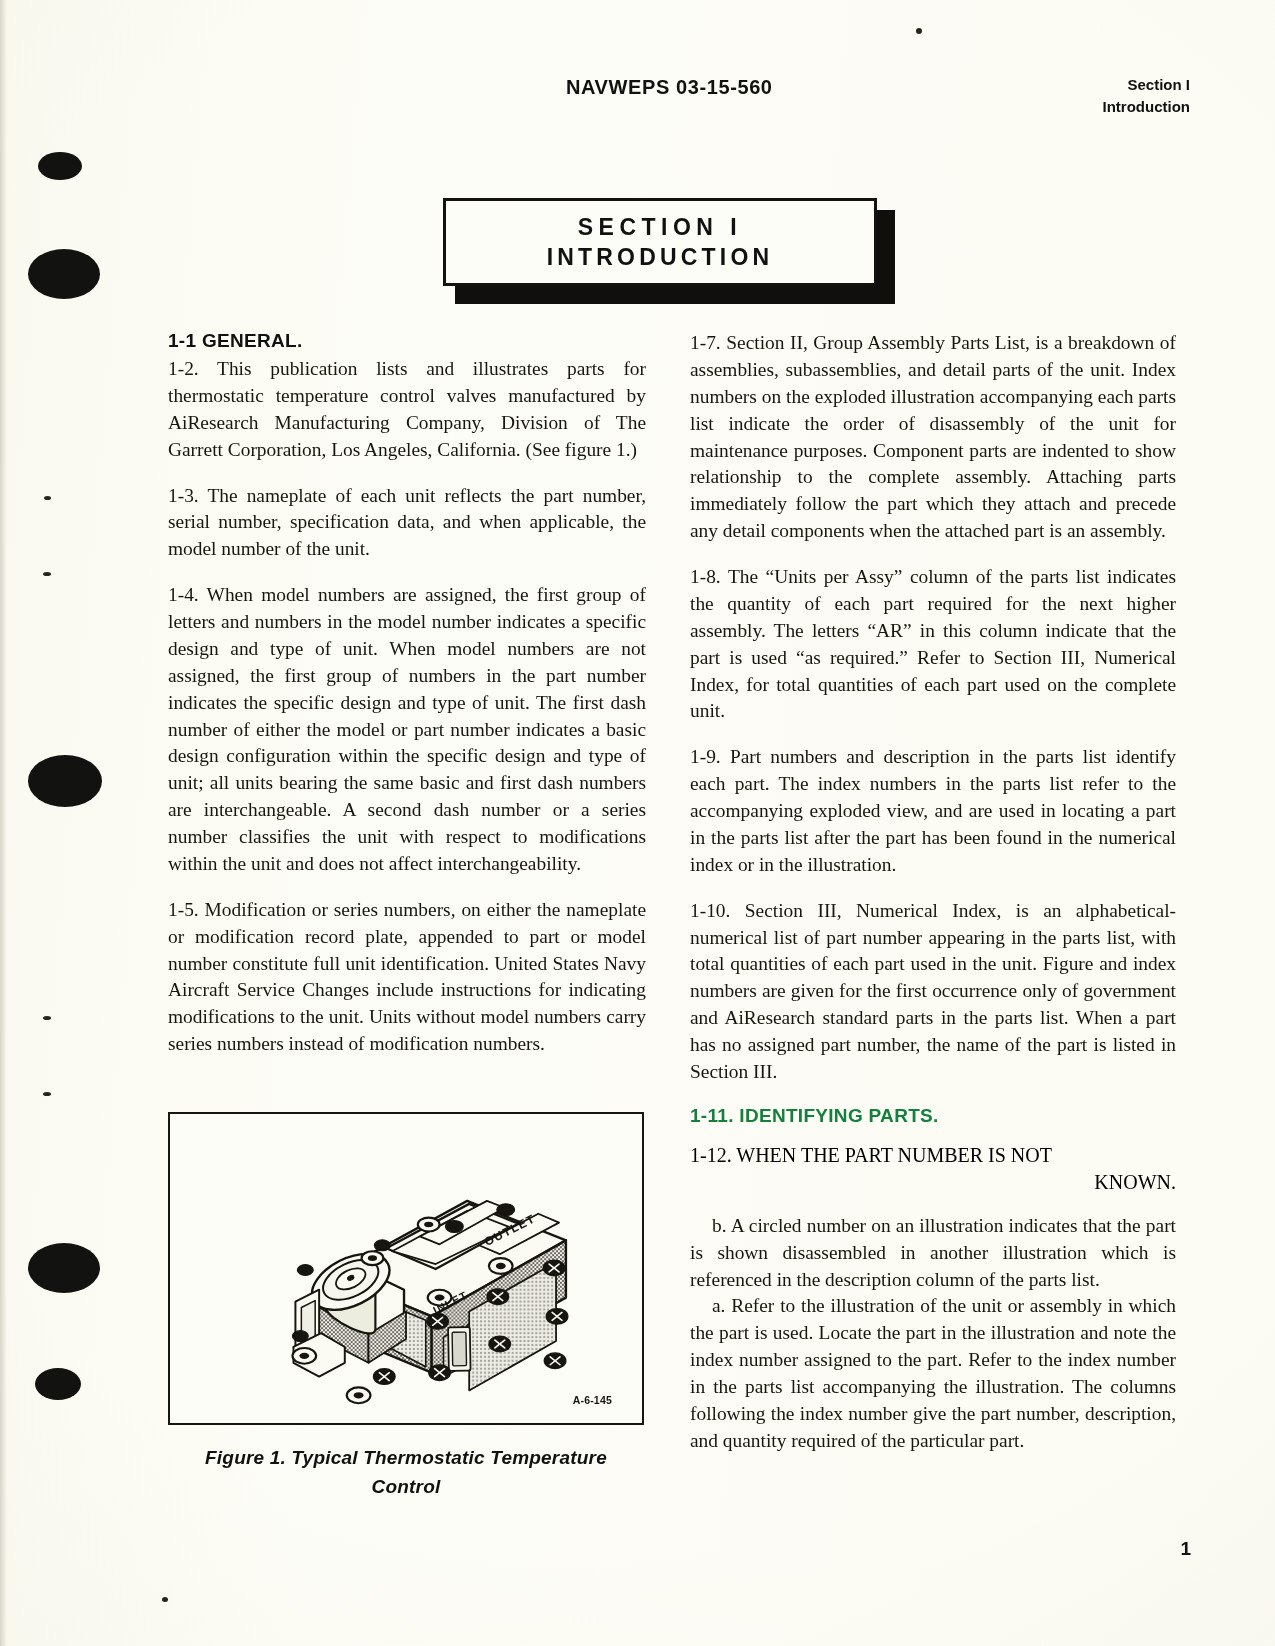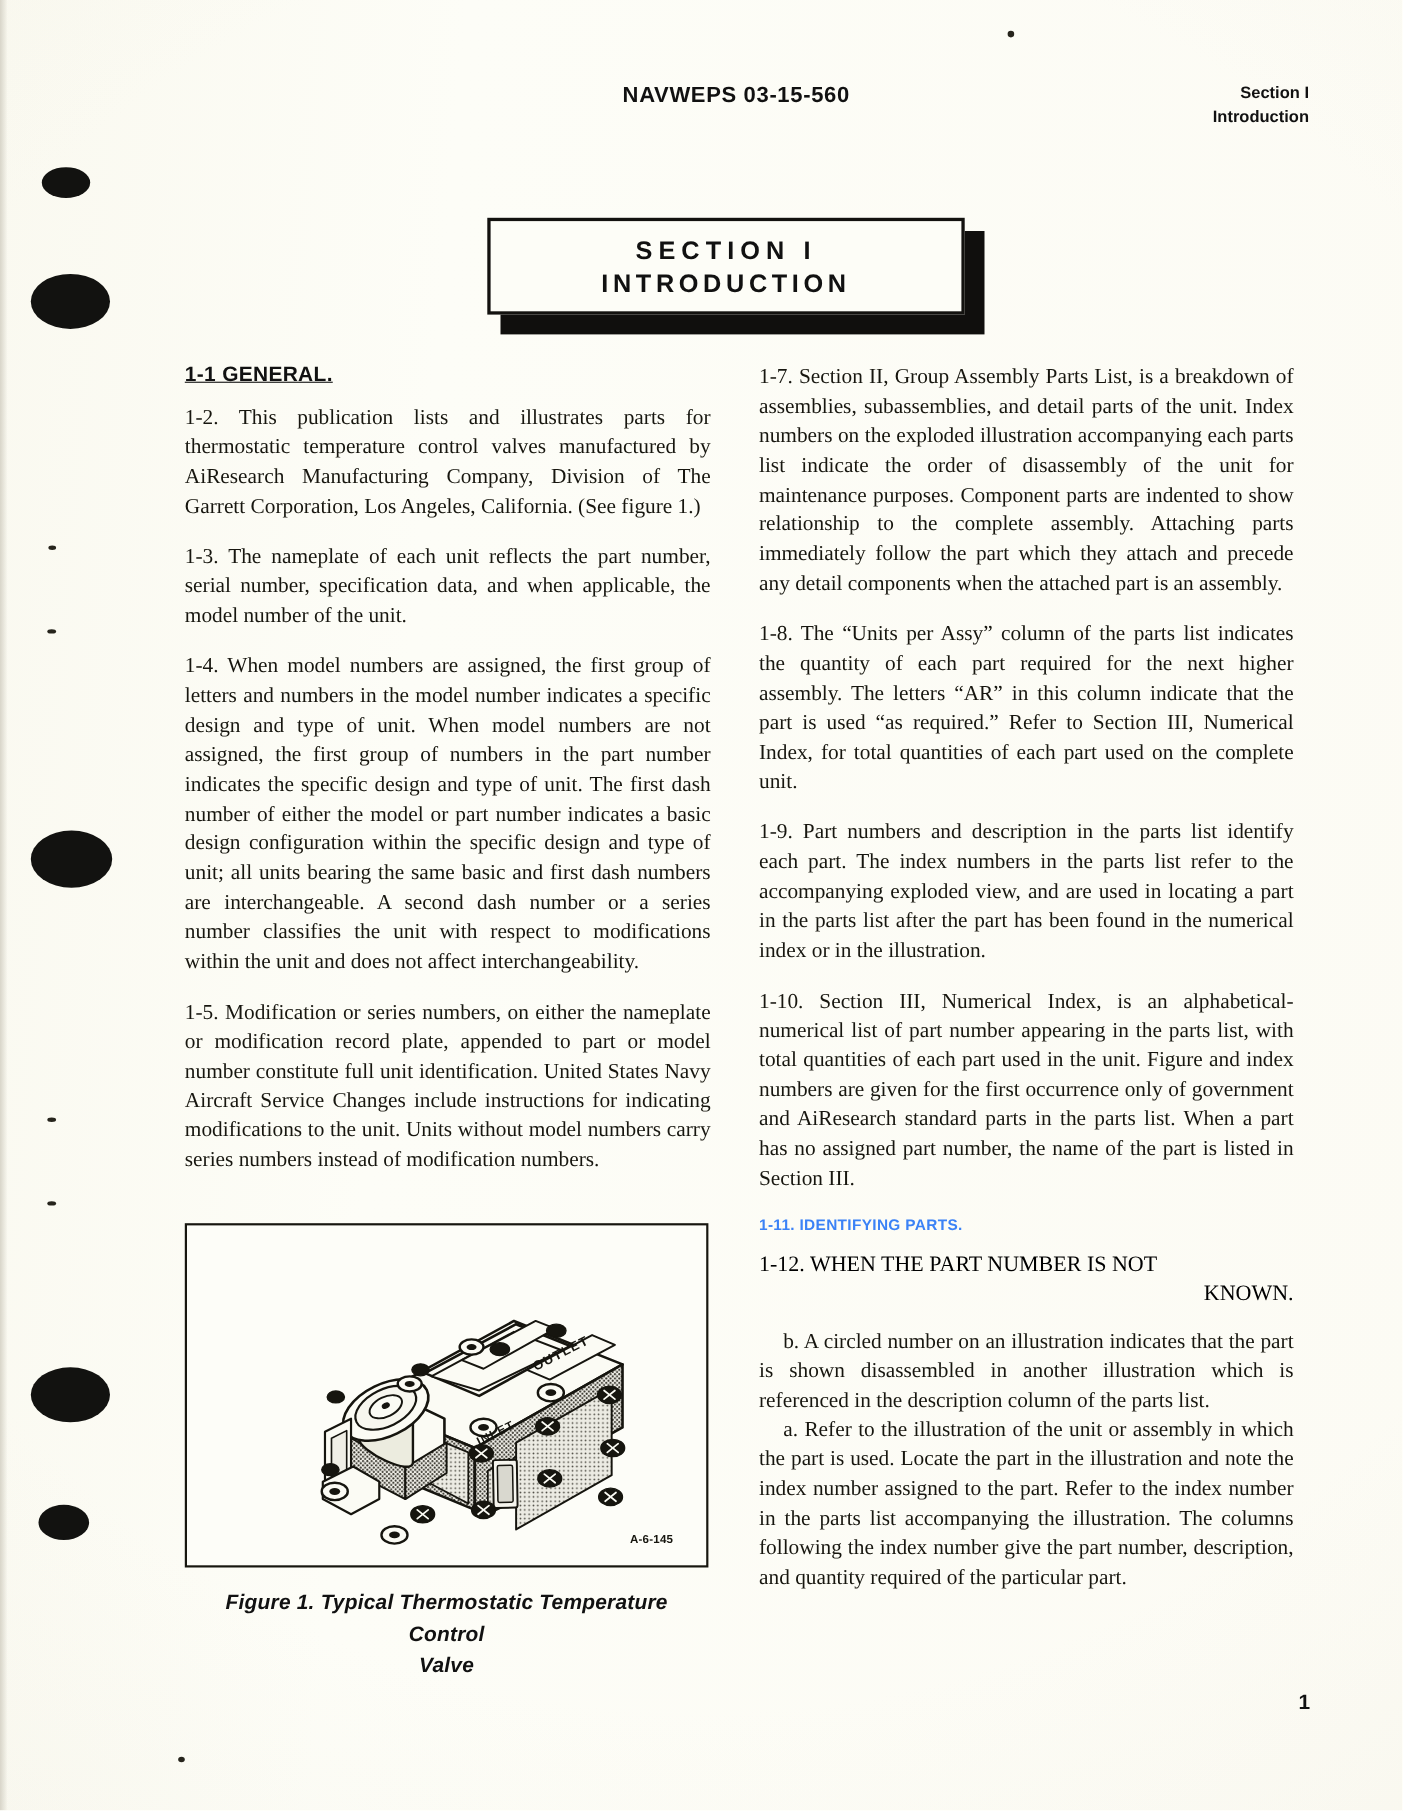--- a/index.html
+++ b/index.html
@@ -123,35 +123,34 @@
     line-height: 1.385;
     text-align: justify;
     text-justify: inter-word;
     -webkit-hyphens: none;
     hyphens: none;
     color: #17160f;
   }
   p.last { margin-bottom: 0; }
 
   h3.head {
-    margin: 0 0 15px 0;
+    margin: 0 0 4px 0;
     font-family: "Liberation Sans", "DejaVu Sans", sans-serif;
     font-weight: bold;
     font-size: 19px;
     letter-spacing: 0.3px;
     color: #111;
-    text-decoration: underline;
   }
   h3.head-sub {
     margin: 0 0 15px 0;
     font-family: "Liberation Sans", "DejaVu Sans", sans-serif;
     font-weight: bold;
-    font-size: 14px;
+    font-size: 19px;
     letter-spacing: 0.3px;
-    color: #3b82f6;
+    color: #15803d;
   }
   .head-serif-caps {
     margin: 0 0 17px 0;
     font-size: 20px;
     line-height: 1.35;
     color: #000000;
   }
   .head-serif-caps .indent2 {
     display: block;
     padding-left: 64px;
@@ -402,21 +401,20 @@
           </g>
         </g>
 
         <text x="320" y="134" font-family="Liberation Sans, sans-serif" font-size="12" font-weight="bold" fill="#16150f" letter-spacing="1.4" transform="rotate(-27 320 134)">OUTLET</text>
         <text x="268" y="203" font-family="Liberation Sans, sans-serif" font-size="11" font-weight="bold" fill="#16150f" letter-spacing="1.2" transform="rotate(-27 268 203)">INLET</text>
       </svg>
       <div class="fig-code">A-6-145</div>
     </div>
     <div class="fig-caption">
       <div>Figure 1.  Typical Thermostatic Temperature Control</div>
-      <div>Valve</div>
     </div>
   </div>
 
   <div class="folio">1</div>
 
   <div class="artifacts">
     <div class="blot" style="left:38px;  top:152px; width:44px;  height:28px;"></div>
     <div class="blot" style="left:28px;  top:249px; width:72px;  height:50px;"></div>
     <div class="speck" style="left:44px;  top:496px; width:7px;   height:4px;"></div>
     <div class="speck" style="left:43px;  top:572px; width:8px;   height:4px;"></div>

